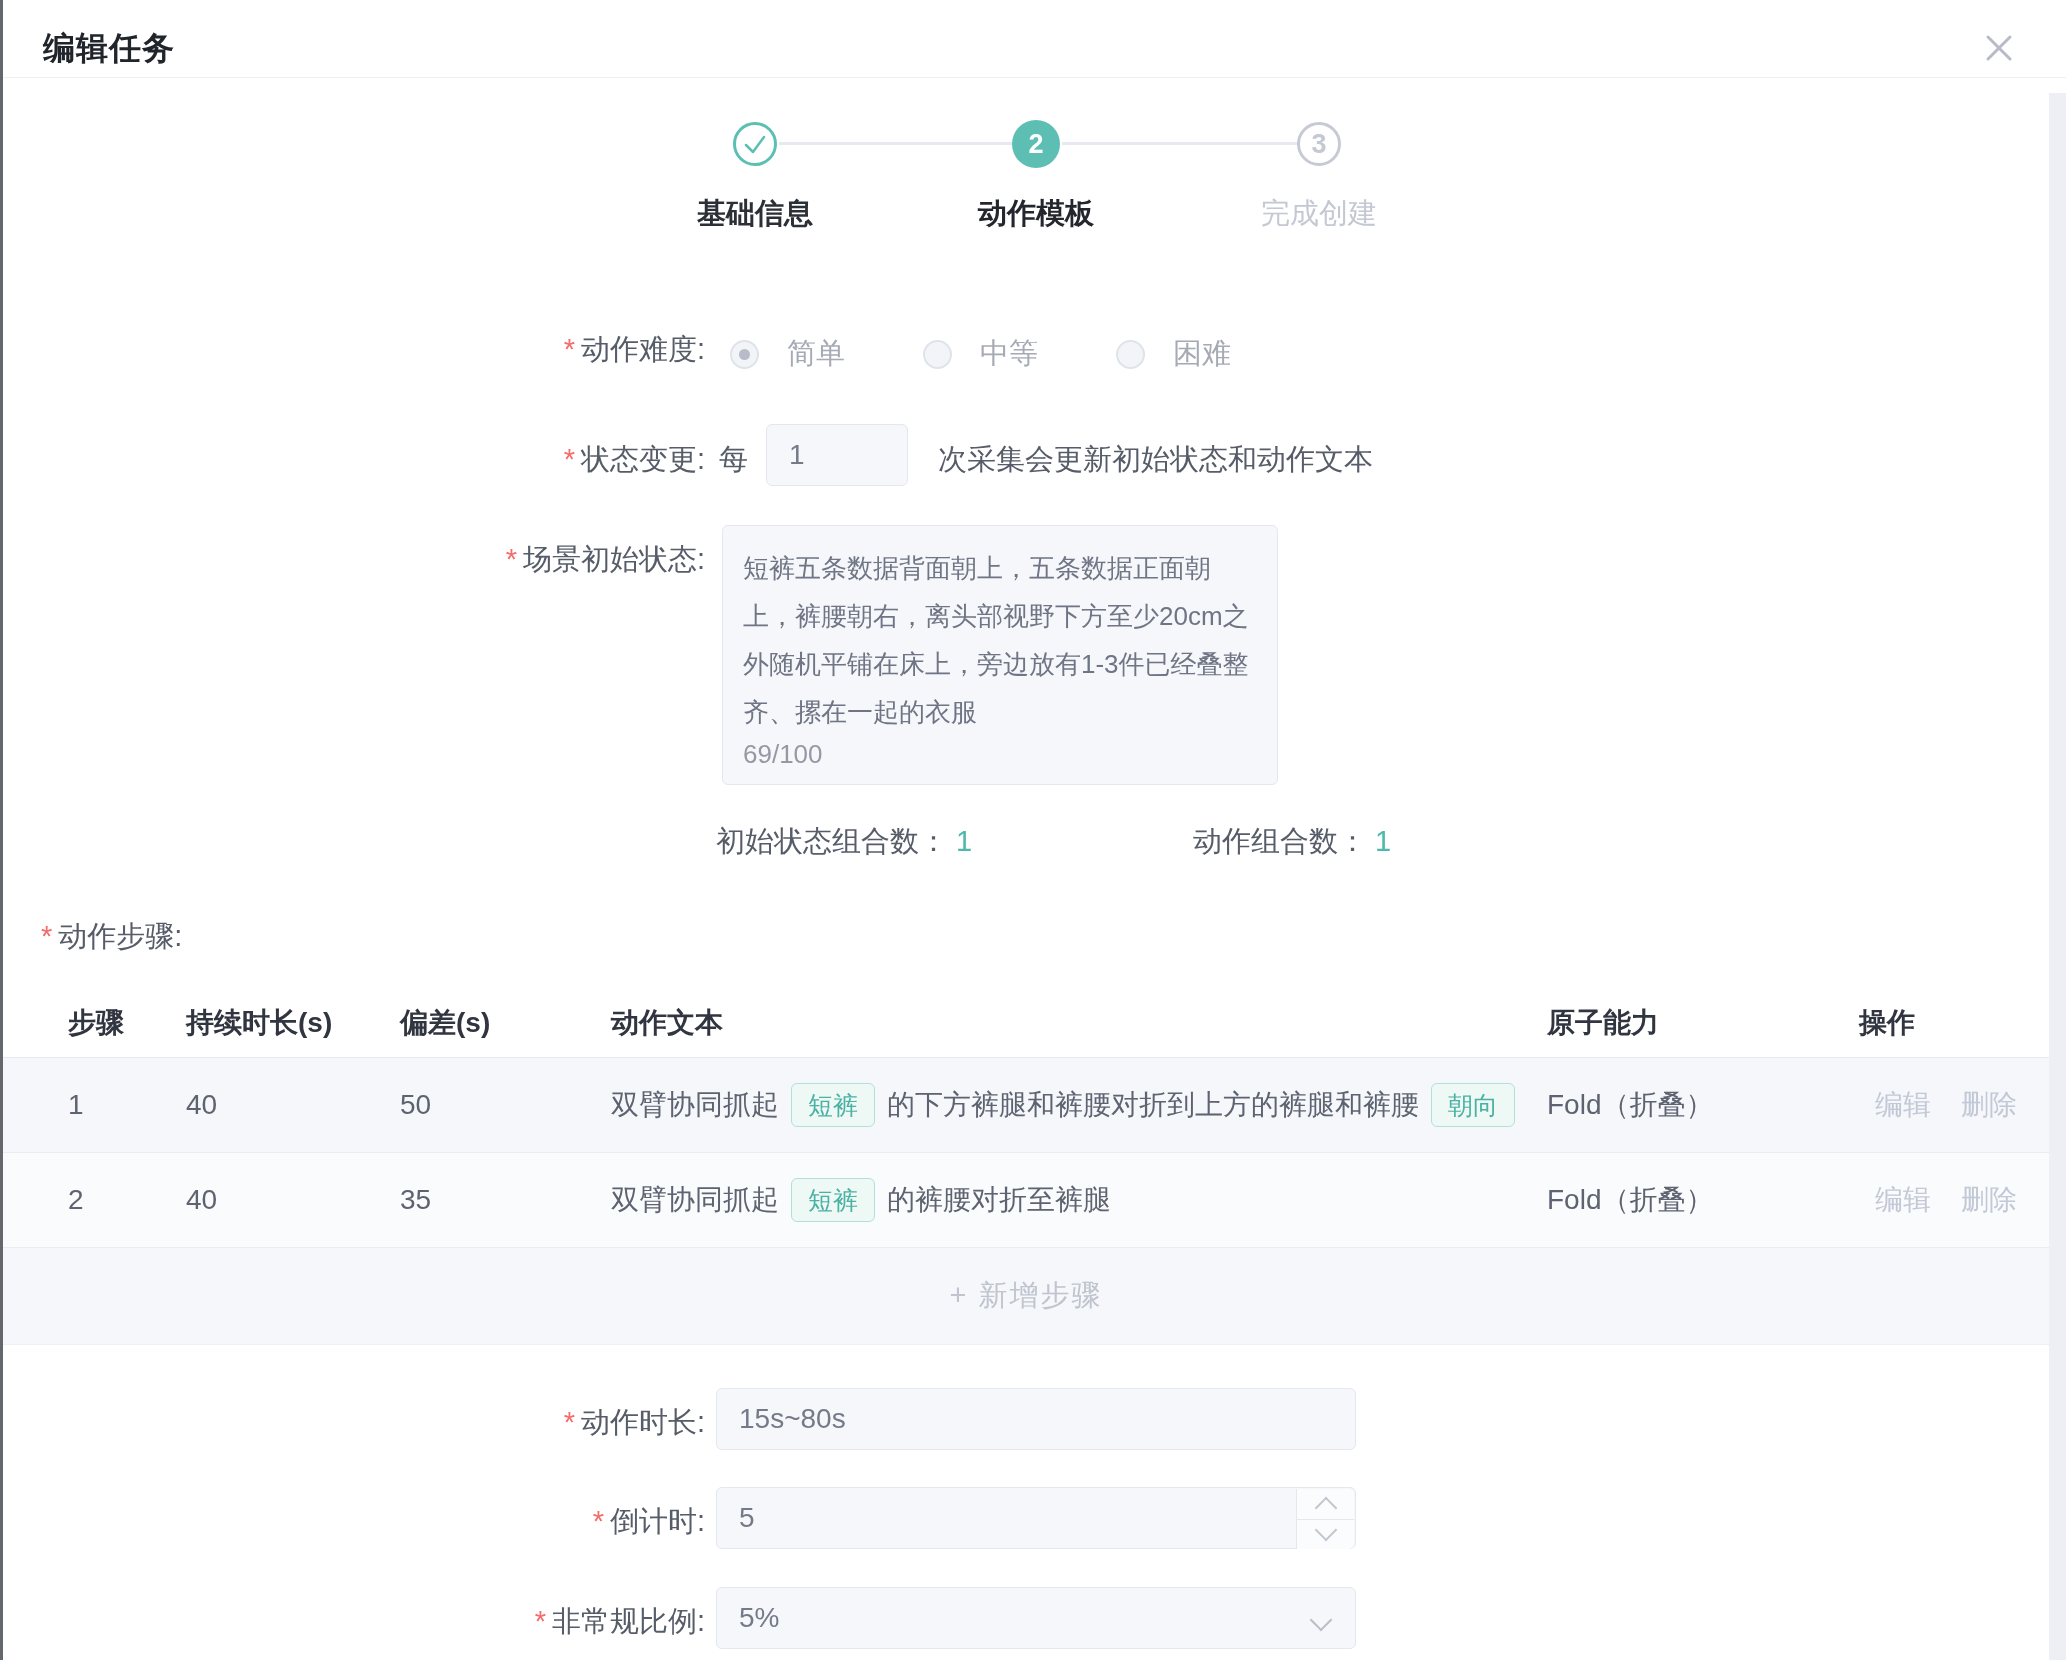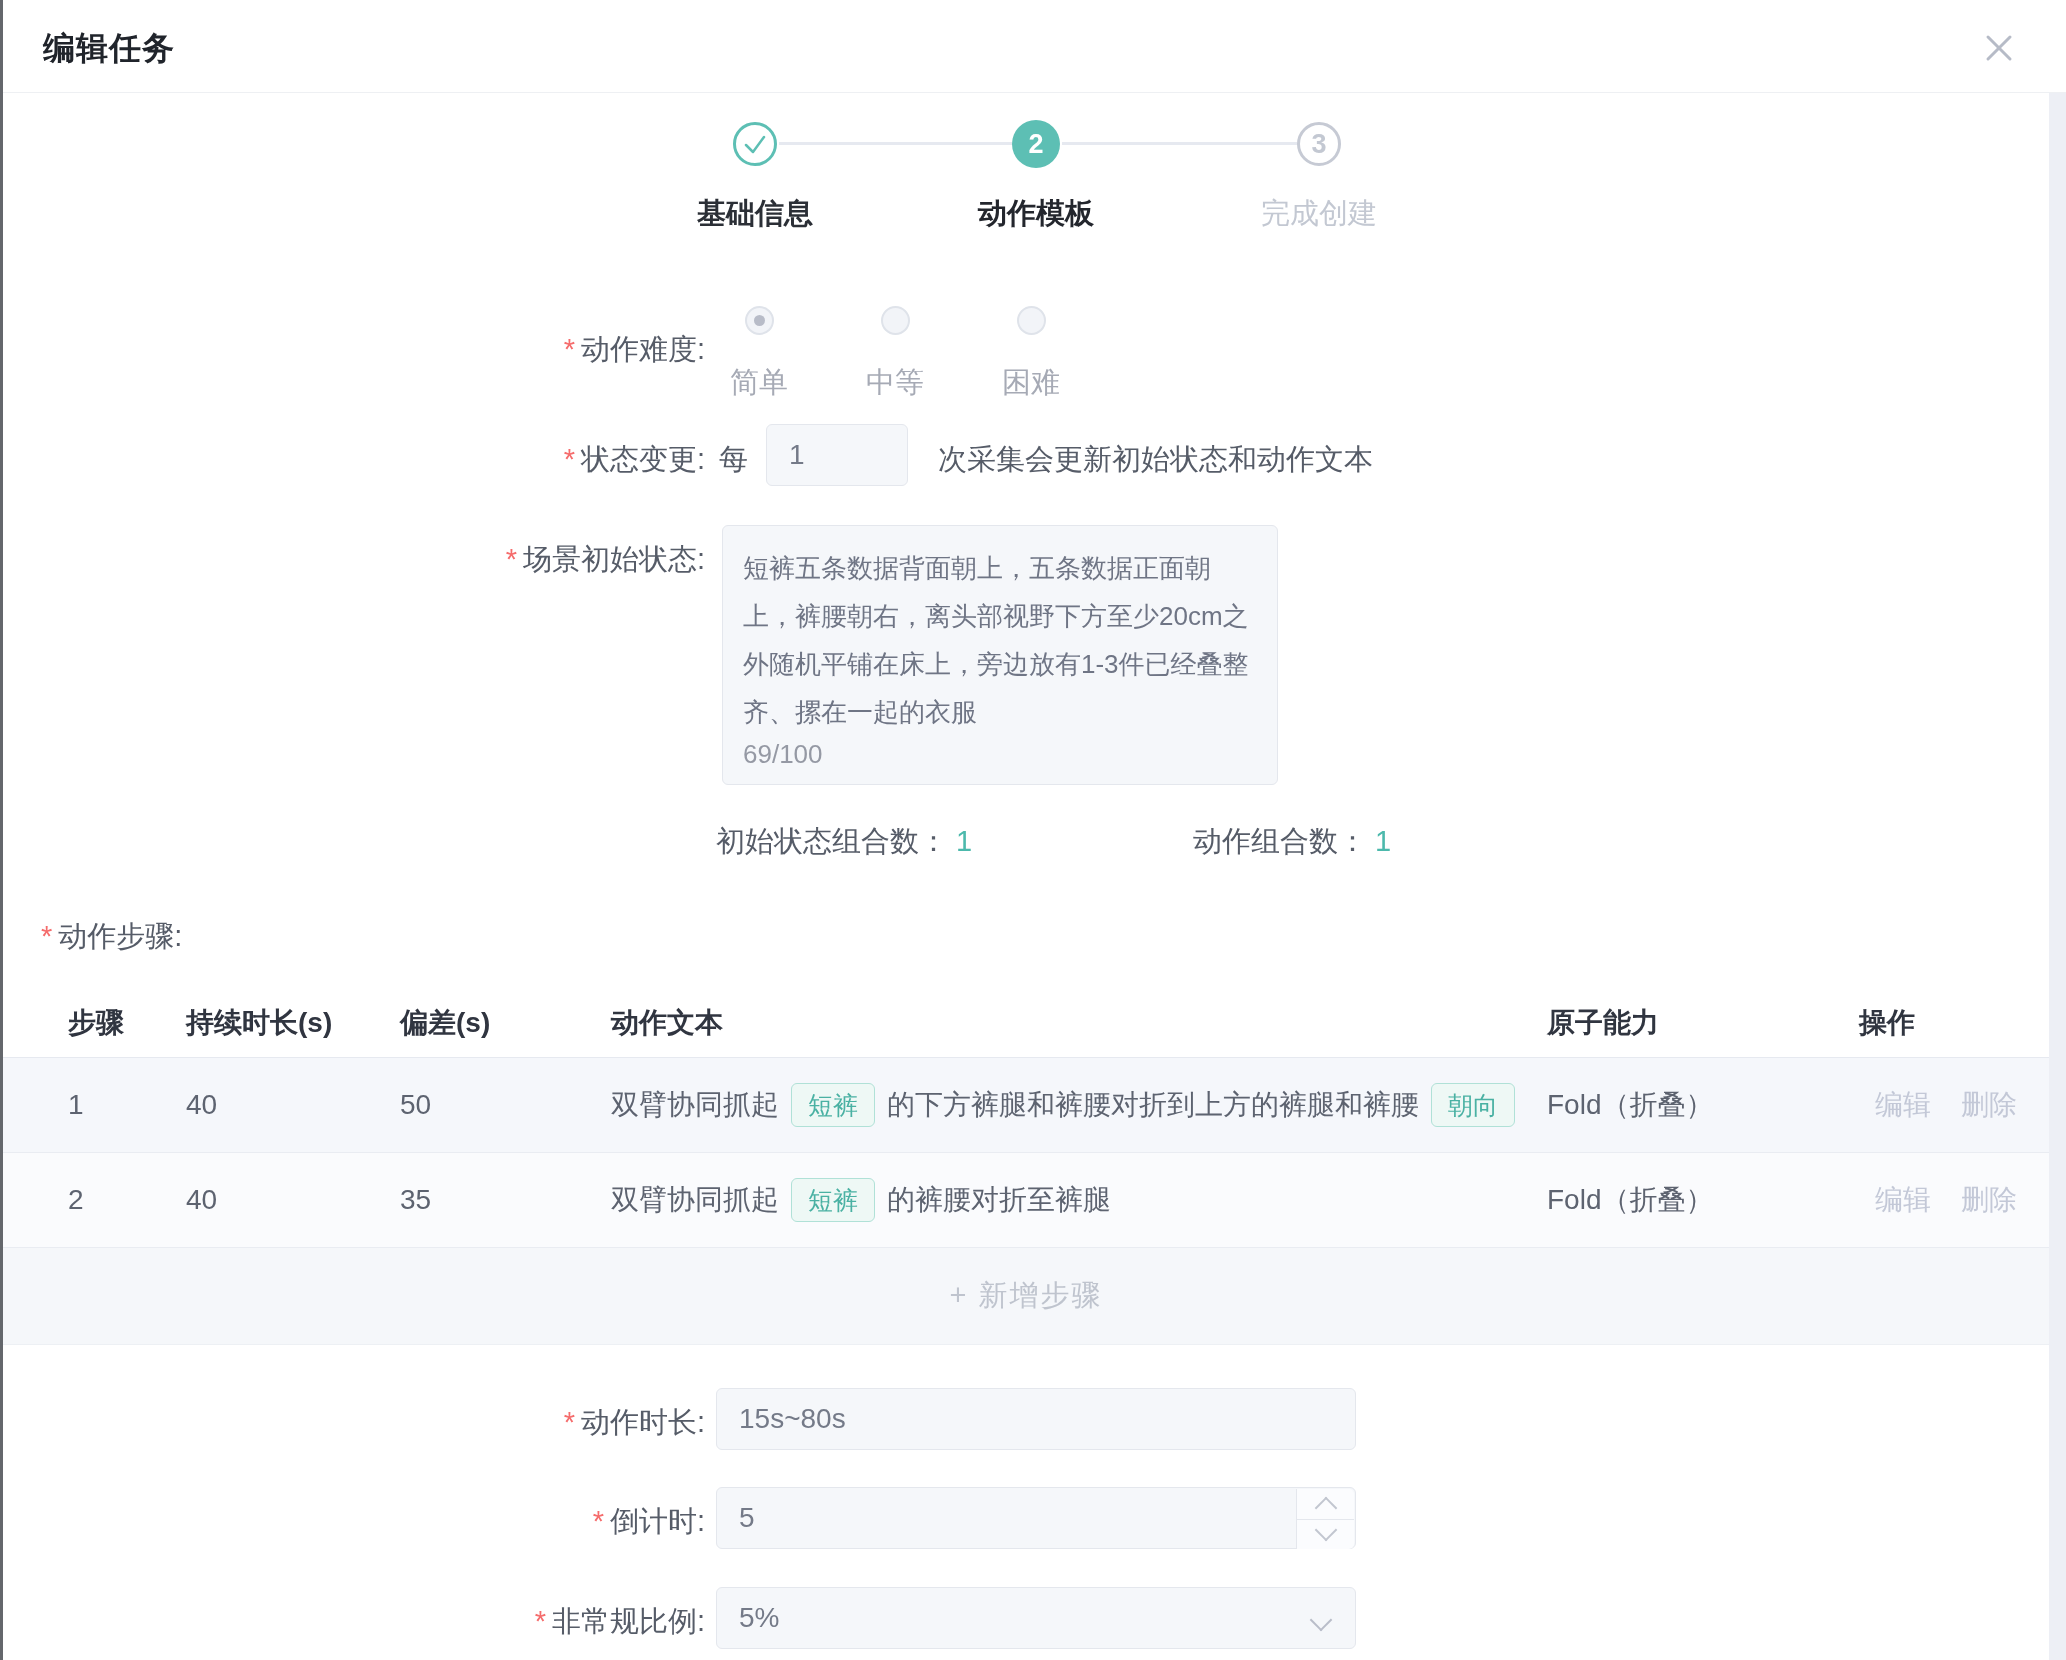--- a/index.html
+++ b/index.html
@@ -5,21 +5,21 @@
   * { margin:0; padding:0; box-sizing:border-box; }
   html,body { width:2066px; height:1660px; background:#ffffff; overflow:hidden;
     font-family:"Liberation Sans","DejaVu Sans",sans-serif; }
   .canvas { position:relative; width:2066px; height:1660px; background:#fff; }
 
   
   .left-edge { position:absolute; left:0; top:0; width:3px; height:1660px; background:#64676c; }
   .right-edge { position:absolute; right:0; top:93px; width:17px; height:1567px; background:#edeff5; }
 
   
-  .dlg-header { position:absolute; left:3px; top:0; right:0; height:93px; border-bottom:1px solid #eef0f3; background:#fff; }
+  .dlg-header { position:absolute; left:3px; top:0; right:0; height:78px; border-bottom:1px solid #eef0f3; background:#fff; }
   .dlg-title { position:absolute; left:40px; top:27px; font-size:32px; font-weight:700; color:#20242b; letter-spacing:1px; }
   .close-btn { position:absolute; left:1974px; top:26px; width:44px; height:44px; border:none; background:transparent; cursor:pointer; }
 
   
   .wline { position:absolute; height:3px; background:#e6e9f0; top:142px; }
   .l1 { left:779px; width:233px; }
   .l2 { left:1062px; width:235px; }
   .wc { position:absolute; border-radius:50%; display:flex; align-items:center; justify-content:center; }
   .wc1 { left:733px; top:122px; width:44px; height:44px; border:3px solid #5dbfb4; background:#fff; }
   .wc2 { left:1012px; top:120px; width:48px; height:48px; background:#5dbfb4; color:#fff; font-size:27px; font-weight:700; }
@@ -30,21 +30,21 @@
   .wl3 { left:1199px; color:#c3c8d2; font-weight:500; }
 
   
   .flabel { position:absolute; left:0; width:705px; text-align:right; font-size:29px; color:#565c68; }
   .star { color:#f56c6c; margin-right:6px; font-size:29px; }
   .dis-input { position:absolute; background:#f5f7fa; border:1px solid #e4e7ed; border-radius:6px;
     color:#747a88; font-size:28px; display:flex; align-items:center; padding-left:22px; }
 
   
   .radio-row { position:absolute; left:730px; top:334px; height:40px; display:flex; gap:78px; align-items:center; }
-  .radio { display:flex; align-items:center; gap:28px; cursor:not-allowed;flex-direction:column; }
+  .radio { display:flex; align-items:center; gap:28px; cursor:not-allowed; }
   .rc { width:29px; height:29px; border-radius:50%; background:#f2f4f8; border:2px solid #dfe3ea; position:relative; }
   .rc.checked::after { content:""; position:absolute; left:7px; top:7px; width:11px; height:11px; border-radius:50%; background:#b8bcc8; }
   .rl { font-size:29px; color:#a6aab5; }
 
   
   .prefix-text { position:absolute; left:719px; top:440px; font-size:29px; color:#565c68; }
   .suffix { position:absolute; left:938px; top:440px; font-size:29px; color:#565c68; }
 
   
   .txtarea { position:absolute; left:722px; top:525px; width:556px; height:260px; background:#f5f7fa;

